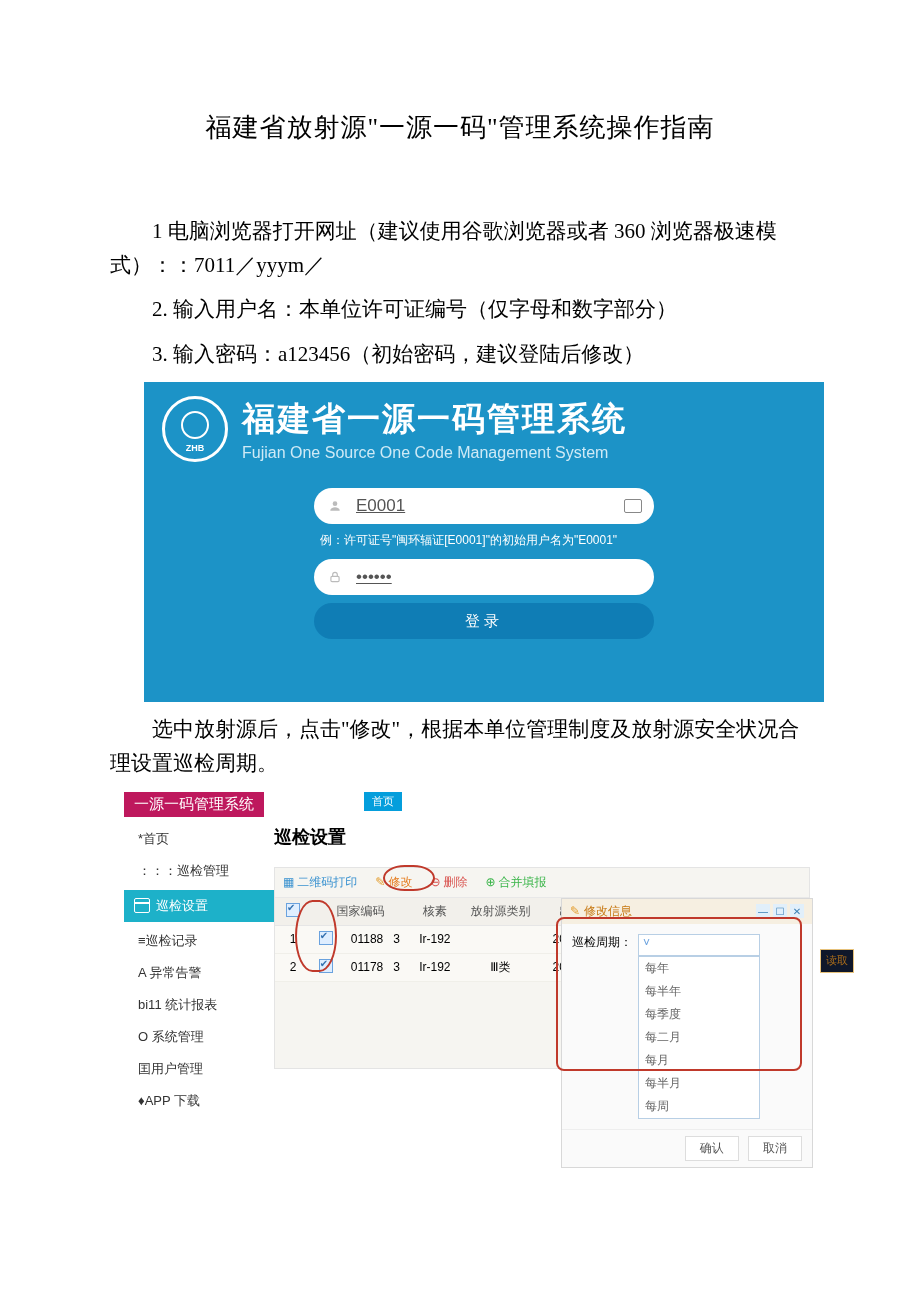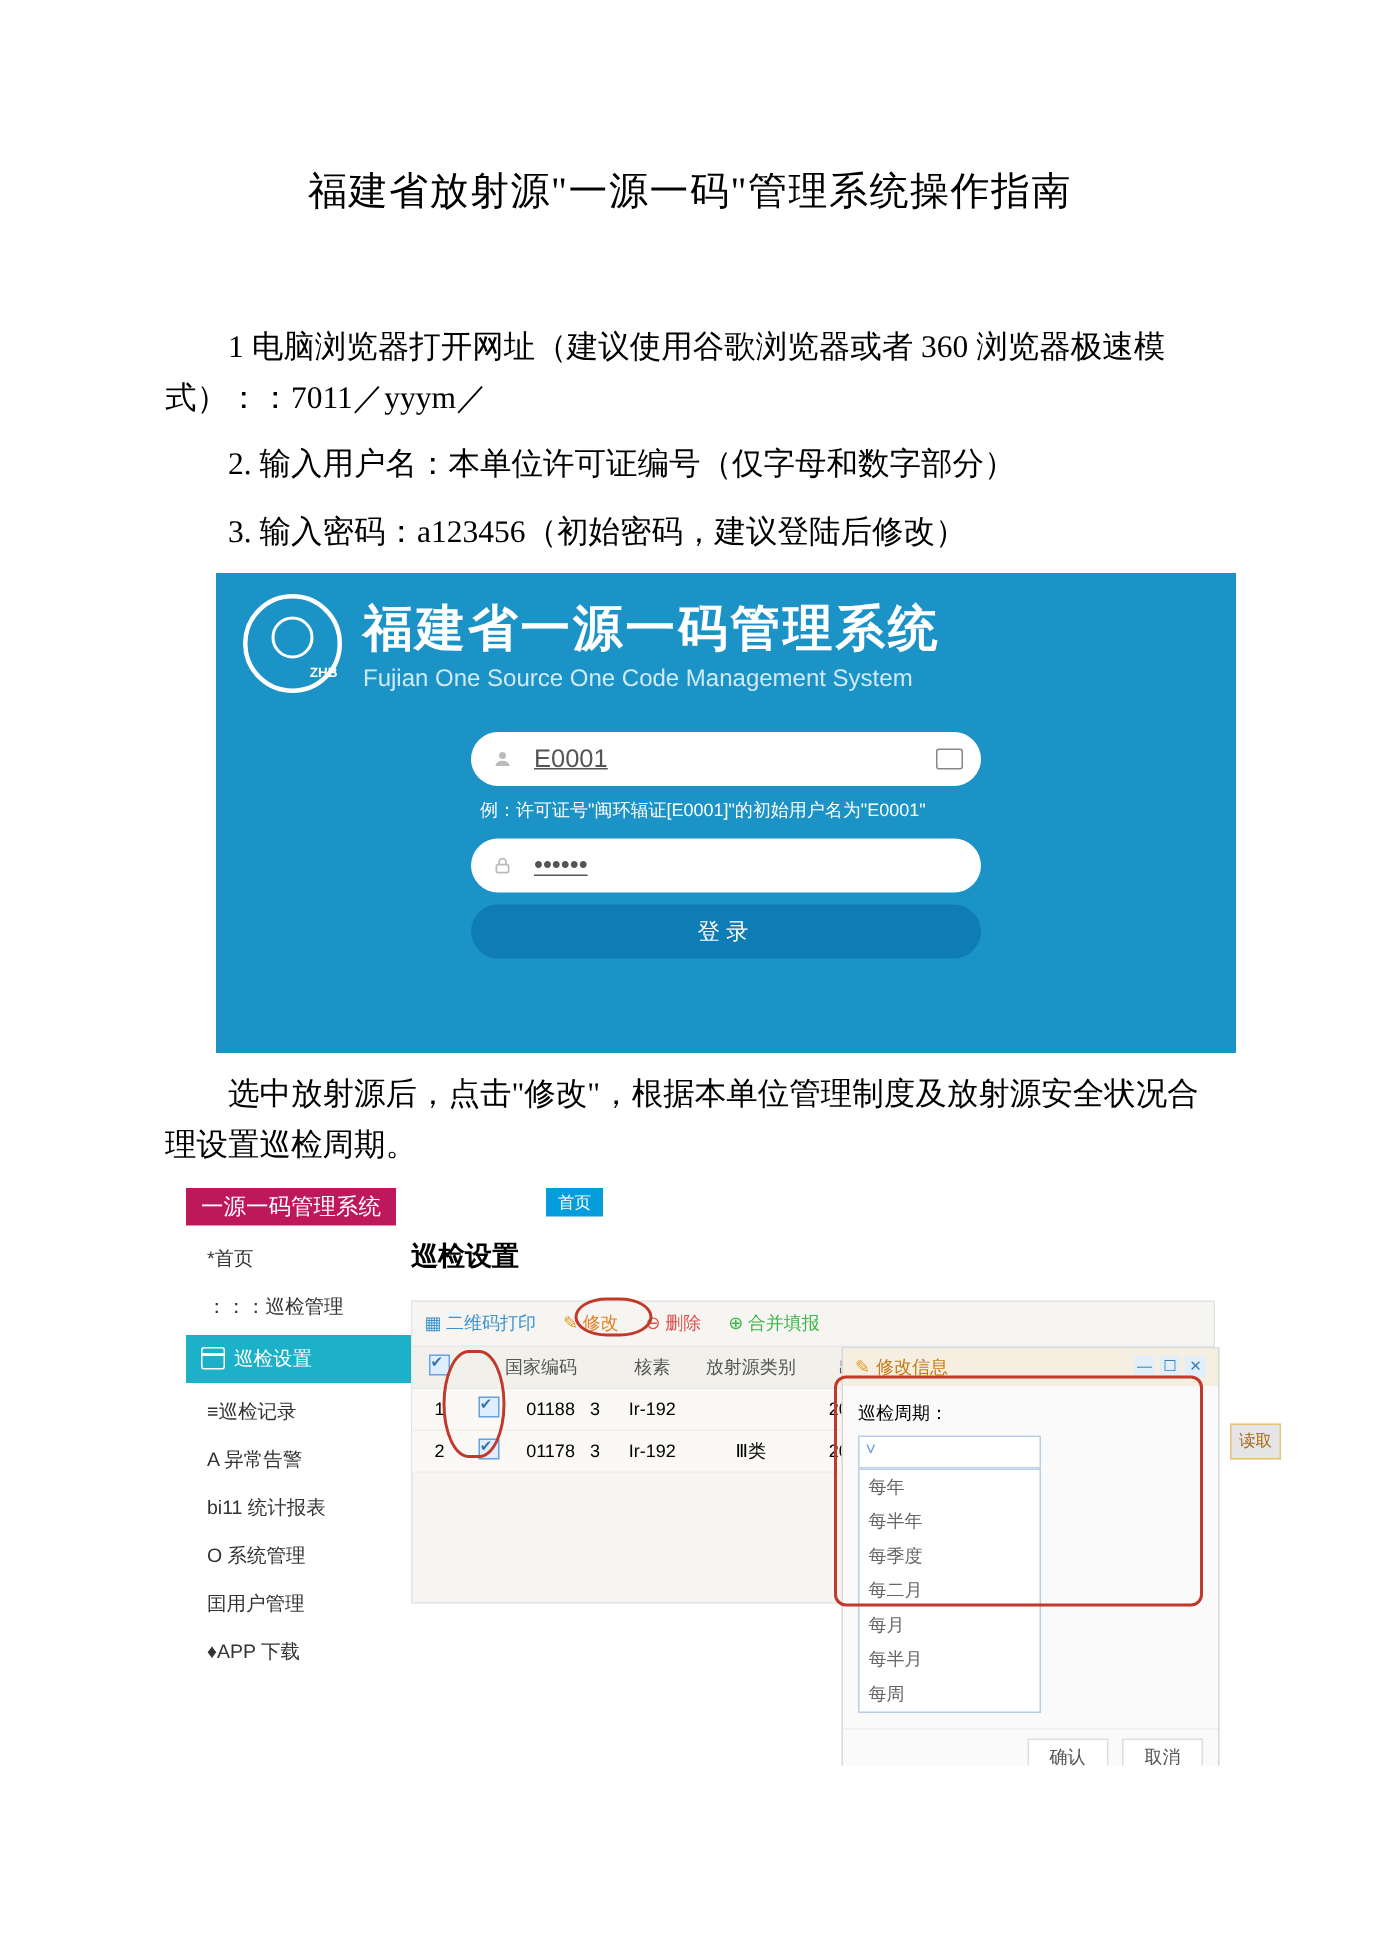--- a/index.html
+++ b/index.html
@@ -6,21 +6,21 @@
   .page { padding: 110px 110px 60px 110px; }
   .doc-title { font-size: 26px; text-align: center; margin-bottom: 70px; letter-spacing: 1px;}
   .para { font-size: 21px; line-height: 1.6; text-indent: 2em; margin: 11px 0; }
   .section-heading { font-size: 21px; line-height: 1.6; text-indent: 2em; margin: 6px 0;}
 
   
   .login-shot { width: 680px; height: 320px; background: #1c93c7; margin: 6px 0 4px 34px; position: relative; font-family: Arial, sans-serif; }
   .login-header { display: flex; align-items: center; padding: 14px 18px 0 18px; }
   .zhb-badge { width: 60px; height: 60px; border: 3px solid #fff; border-radius: 50%; position: relative; flex-shrink:0; }
   .zhb-badge::before { content:""; position:absolute; left:16px; top:12px; width:24px; height:24px; border:2px solid #fff; border-radius:50%; }
-  .zhb-text { position:absolute; bottom:6px; left:0; right:0; text-align:right; font-size:9px; color:#fff; font-weight:bold;}
+  .zhb-text { position:absolute; bottom:6px; left:0; right:0; text-align:center; font-size:9px; color:#fff; font-weight:bold;}
   .login-titles { margin-left: 14px; }
   .login-cn { color:#fff; font-size: 33px; font-weight: bold; letter-spacing: 2px; }
   .login-en { color:#cfeaf6; font-size: 16px; margin-top: 2px; }
   .login-form { width: 340px; margin: 26px auto 0; }
   .lf-row { background:#fff; border-radius: 20px; height: 36px; display:flex; align-items:center; padding:0 12px; margin-bottom: 8px; position: relative;}
   .lf-icon { width: 18px; color:#bbb; margin-right: 10px; display:flex; align-items:center; justify-content:center;}
   .lf-input { border:none; outline:none; flex:1; font-size:17px; color:#555; background:transparent;text-decoration:underline;}
   .lf-kbd { width:16px; height:12px; border:1px solid #888; border-radius:2px;}
   .lf-hint { color:#fff; font-size: 12px; margin: 2px 0 10px 6px; }
   .lf-submit { background:#0f7db5; color:#fff; border-radius:20px; height:36px; display:flex; align-items:center; justify-content:center; font-size:15px; letter-spacing:4px;}
@@ -51,28 +51,28 @@
   .red-circle { border:2px solid #c0392b; border-radius:50%/60%; }
   .circ-checks { position:absolute; left:20px; top:32px; width:38px; height:68px; pointer-events:none;}
   .circ-modify { position:absolute; left:108px; top:-3px; width:48px; height:22px; border:2px solid #c0392b; border-radius:50%/60%; pointer-events:none;}
 
   .dialog { position:absolute; right:-4px; top:30px; width:250px; background:#fafafa; border:1px solid #d8d8d8; font-size:12px;}
   .dlg-head { background:#f6efe1; padding:4px 8px; display:flex; align-items:center; justify-content:space-between;}
   .dlg-title{ color:#c77812; display:flex; align-items:center; gap:4px;}
   .pencil-icon{ color:#e39b29; }
   .dlg-win-icons{ display:flex; gap:3px;}
   .win-ic{ width:14px;height:14px; background:#e1effa; color:#3a7fb5; font-size:10px; display:flex;align-items:center;justify-content:center;}
-  .dlg-body{ padding:10px; display:flex; align-items:flex-start; gap:6px;flex-direction:column;}
+  .dlg-body{ padding:10px; display:flex; align-items:flex-start; gap:6px;}
   .dlg-select{ width:120px; height:20px; border:1px solid #b8cfe5; background:#fff;}
   .dlg-options{ border:1px solid #b8cfe5; background:#fff; width:120px; }
   .dlg-options div{ padding:3px 6px; color:#666;}
   .dlg-foot{ padding:6px 10px; text-align:right; border-top:1px solid #eee;}
   .dlg-btn{ display:inline-block; min-width:36px; text-align:center; padding:3px 8px; border:1px solid #ddd; background:#fff; margin-left:6px; color:#555;}
   .big-red-box{ position:absolute; border:2px solid #c0392b; border-radius:8px; pointer-events:none;}
-  .read-btn{ position:absolute; right:-42px; top:50px; width:32px; height:22px; border:1px solid #e6c17a; background:#e5e5e5; color:#a66a1a; font-size:11px; display:flex;align-items:center;justify-content:center;}
+  .read-btn{ position:absolute; right:-42px; top:50px; width:32px; height:22px; border:1px solid #e6c17a; background:#0f172a; color:#a66a1a; font-size:11px; display:flex;align-items:center;justify-content:center;}
 </style>
 </head>
 <body>
 
 <div class="page">
   <div class="doc-title">福建省放射源"一源一码"管理系统操作指南</div>
 
   <div class="para">1 电脑浏览器打开网址（建议使用谷歌浏览器或者 360 浏览器极速模式）：：7011／yyym／</div>
   <div class="para">2. 输入用户名：本单位许可证编号（仅字母和数字部分）</div>
   <div class="para">3. 输入密码：a123456（初始密码，建议登陆后修改）</div>

